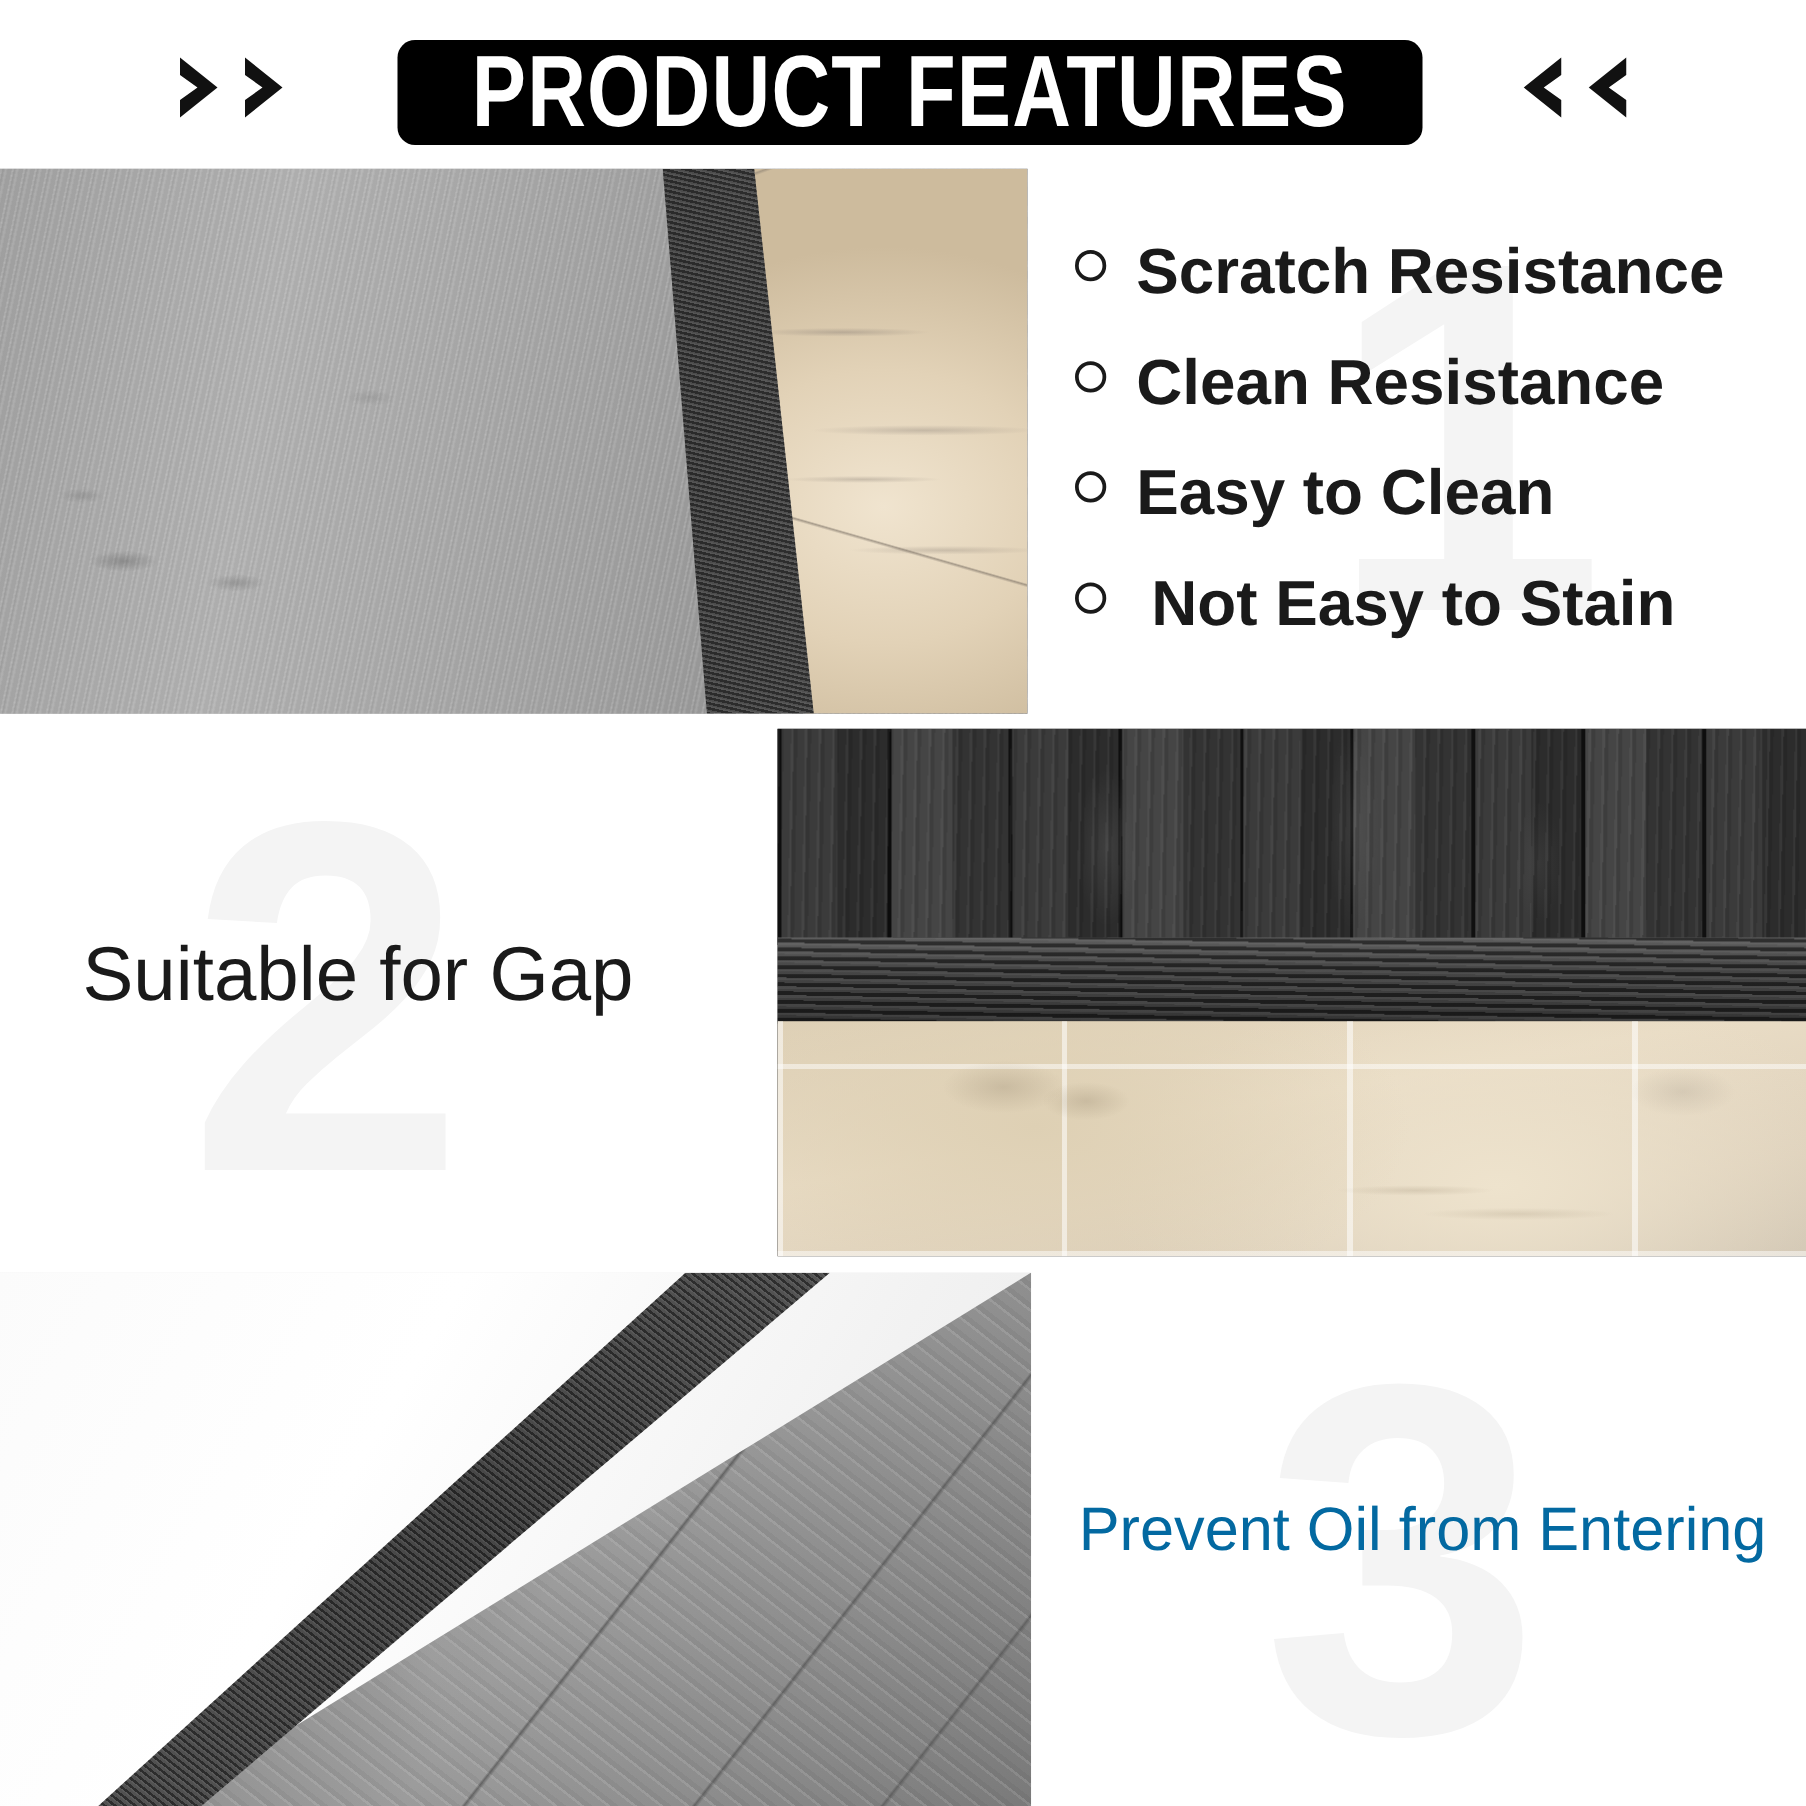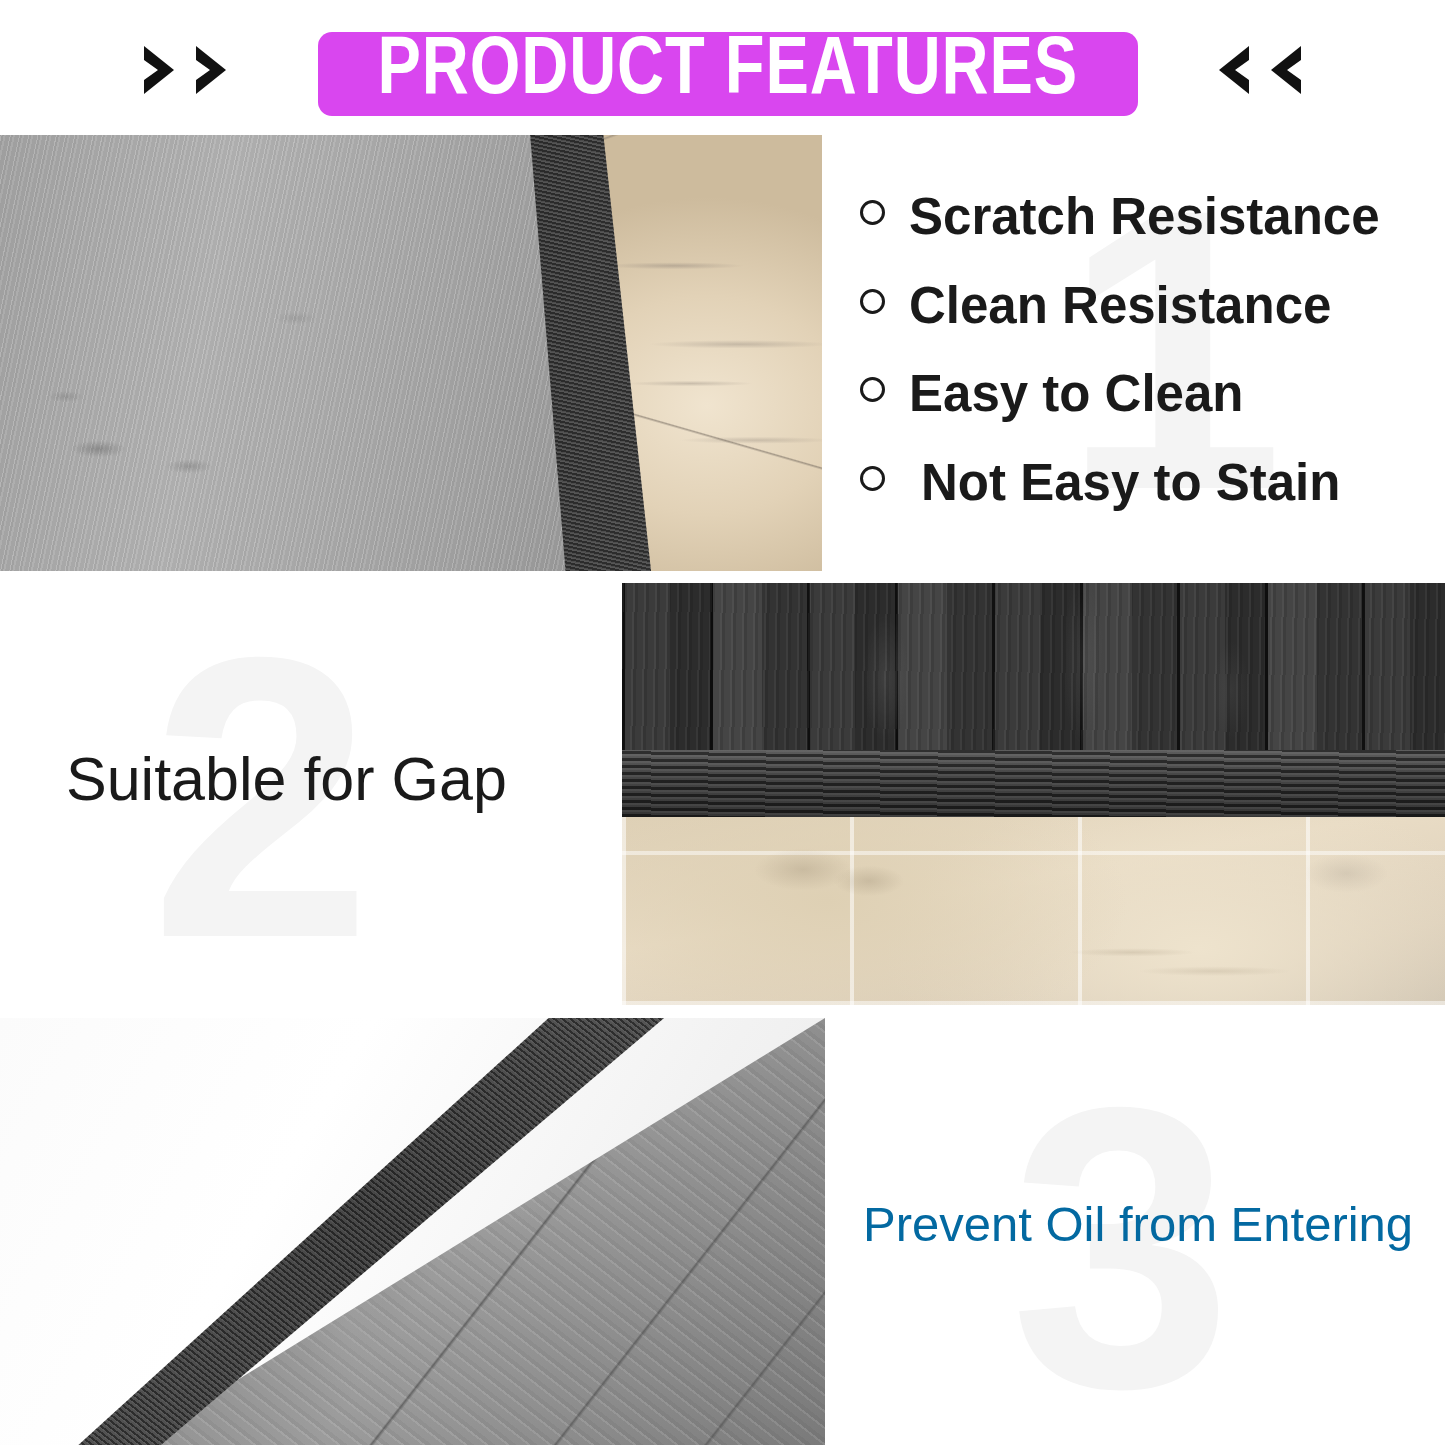--- a/index.html
+++ b/index.html
@@ -24,24 +24,24 @@
   .header {
     position: absolute;
     left: 0; top: 0;
     width: 1445px;
     height: 135px;
   }
   .title-plate {
     position: absolute;
     left: 318px; top: 32px;
     width: 820px; height: 84px;
-    background: #d946ef;
+    background: #000000;
     border-radius: 14px;
     display: flex;
-    align-items: flex-start;
+    align-items: center;
     justify-content: center;
     overflow: hidden;
   }
   .title-text {
     color: #ffffff;
     font-family: "Liberation Sans Narrow", "Liberation Sans", sans-serif;
     font-weight: bold;
     font-size: 70px;
     letter-spacing: 1px;
     line-height: 1;

